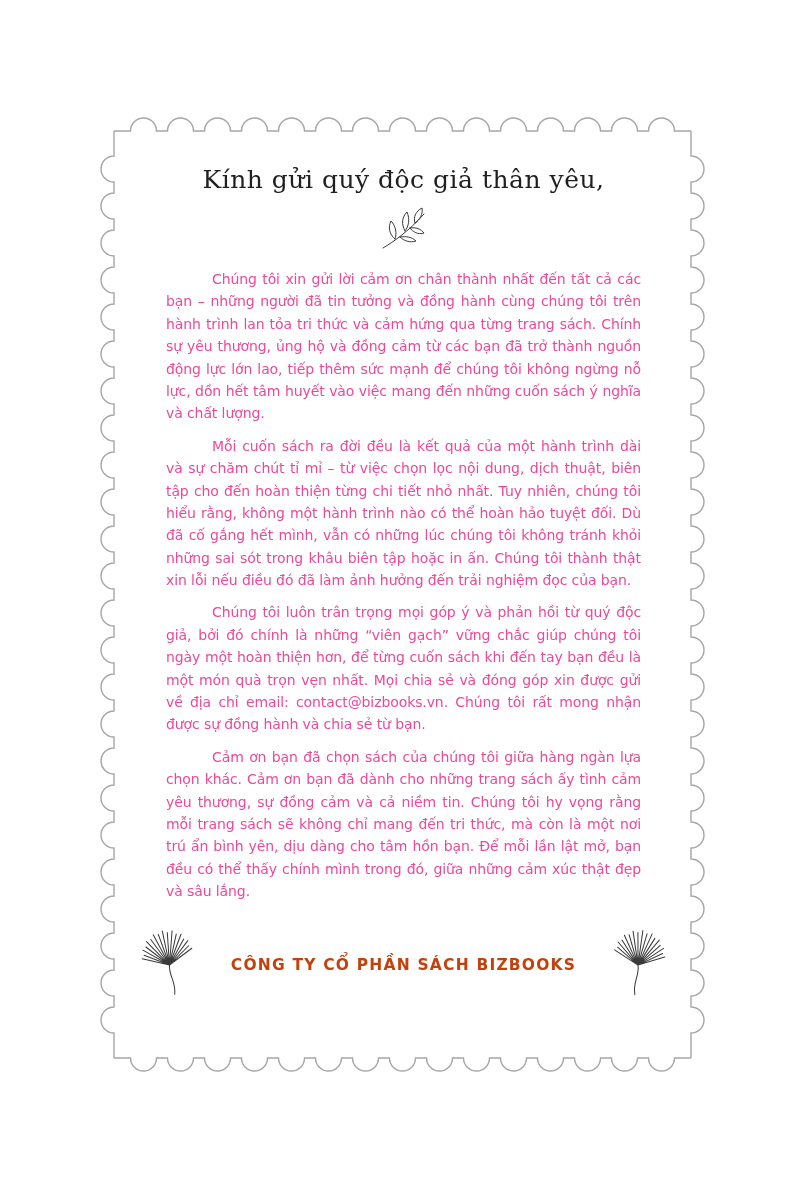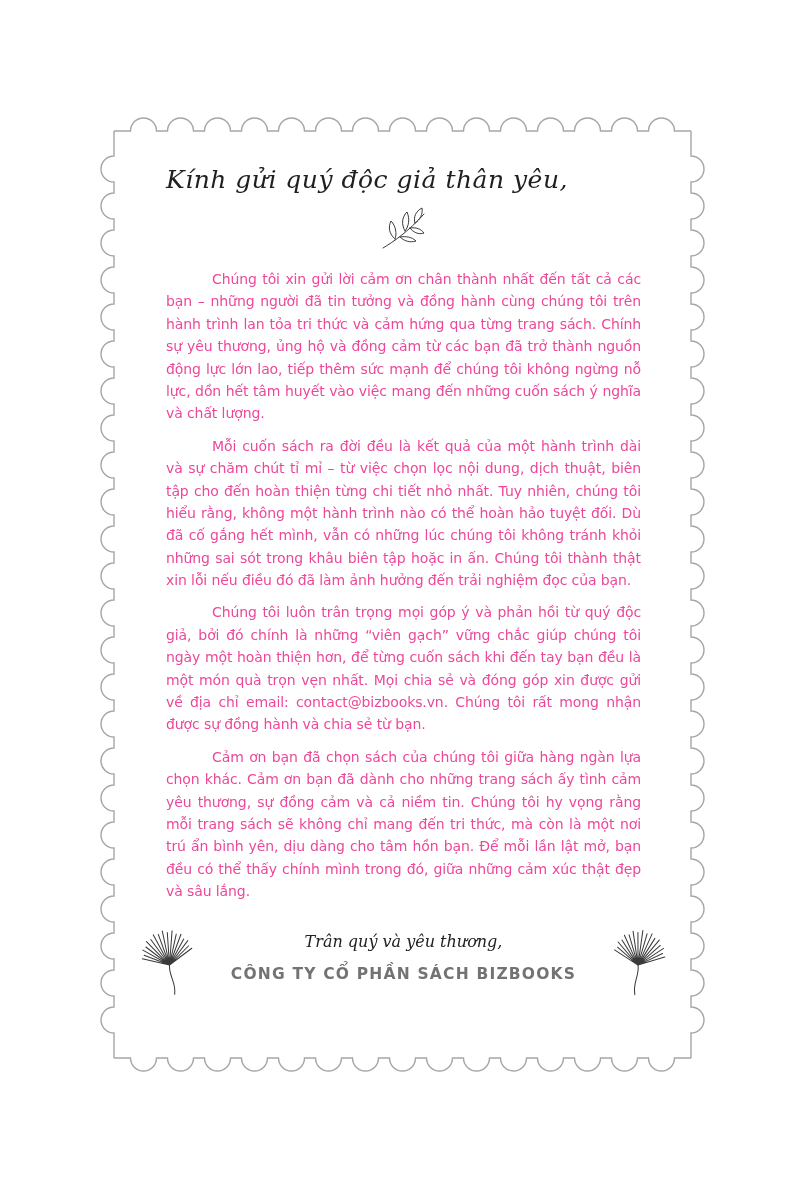--- a/index.html
+++ b/index.html
@@ -12,24 +12,24 @@
 
   .content {
     position: absolute;
     left: 114px; top: 131px;
     width: 577px; height: 927px;
     padding: 34px 50px 0 52px;
   }
 
   .title {
     font-family: "DejaVu Serif", serif;
-    font-style: italic;
     font-weight: 500;
     font-size: 25px;
     letter-spacing: 0.5px;
+    text-align: center;
     color: #1f1f1f;
   }
 
   .sprig { display: flex; justify-content: center; margin: 12px 0 16px; }
 
   .para {
     font-size: 14px;
     line-height: 1.6;
     letter-spacing: -0.1px;
     text-align: justify;
@@ -53,21 +53,21 @@
     font-style: italic;
     font-size: 16px;
     color: #222222;
   }
 
   .company {
     font-weight: bold;
     font-size: 15.5px;
     letter-spacing: 1.2px;
     margin-top: 14px;
-    color: #737373;
+    color: #c2410c;
     white-space: nowrap;
   }
 
   .fan svg { display: block; }
   .fan.left  svg { transform: rotate(-12deg); }
   .fan.right svg { transform: scaleX(-1) rotate(-8deg); }
 </style>
 </head>
 <body>
 
@@ -104,21 +104,20 @@
       <div class="fan left">
         <svg width="70" height="82" viewBox="0 0 68 80" aria-hidden="true">
           <g fill="none" stroke="#3a3a3a" stroke-width="1" stroke-linecap="round">
             <path class="fan-lines" d="M 34 47 L 9.3 35.5 M 34 47 L 11.8 32.5 M 34 47 L 11.6 27.4 M 34 47 L 15.1 25.0 M 34 47 L 16.8 20.0 M 34 47 L 21.3 18.9 M 34 47 L 24.6 14.9 M 34 47 L 29.5 15.5 M 34 47 L 34.0 13.0 M 34 47 L 38.5 15.5 M 34 47 L 43.4 14.9 M 34 47 L 46.7 18.9 M 34 47 L 51.2 20.0 M 34 47 L 52.9 25.0 M 34 47 L 56.4 27.4 M 34 47 L 56.2 32.5 M 34 47 L 58.7 35.5 "></path>
             <path d="M34 47 C 31 57, 37 65, 33 76"></path>
           </g>
         </svg>
       </div>
 
       <div class="signoff-col">
-        <div class="signoff">Trân quý và yêu thương,</div>
         <div class="company">CÔNG TY CỔ PHẦN SÁCH BIZBOOKS</div>
       </div>
 
       <div class="fan right">
         <svg width="70" height="82" viewBox="0 0 68 80" aria-hidden="true">
           <g fill="none" stroke="#3a3a3a" stroke-width="1" stroke-linecap="round">
             <path class="fan-lines" d="M 34 47 L 9.3 35.5 M 34 47 L 11.8 32.5 M 34 47 L 11.6 27.4 M 34 47 L 15.1 25.0 M 34 47 L 16.8 20.0 M 34 47 L 21.3 18.9 M 34 47 L 24.6 14.9 M 34 47 L 29.5 15.5 M 34 47 L 34.0 13.0 M 34 47 L 38.5 15.5 M 34 47 L 43.4 14.9 M 34 47 L 46.7 18.9 M 34 47 L 51.2 20.0 M 34 47 L 52.9 25.0 M 34 47 L 56.4 27.4 M 34 47 L 56.2 32.5 M 34 47 L 58.7 35.5 "></path>
             <path d="M34 47 C 31 57, 37 65, 33 76"></path>
           </g>
         </svg>

